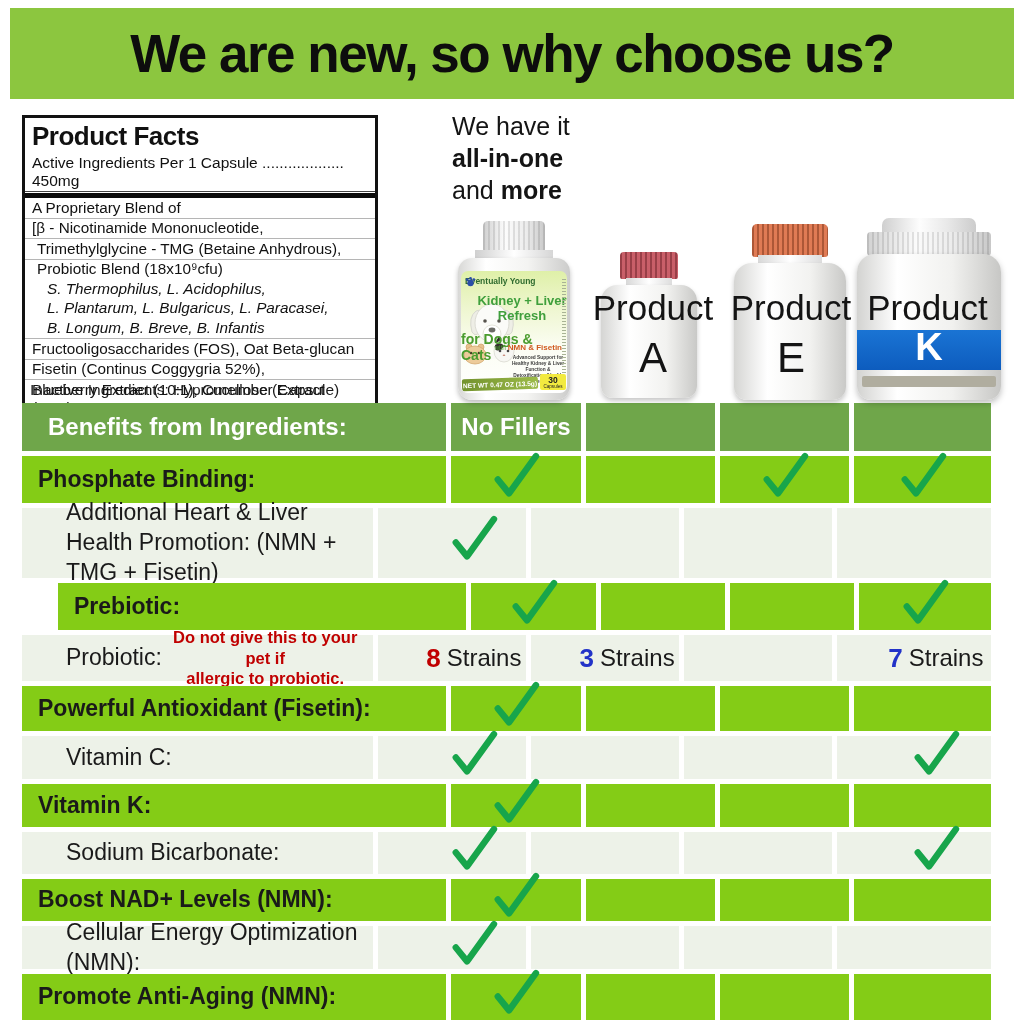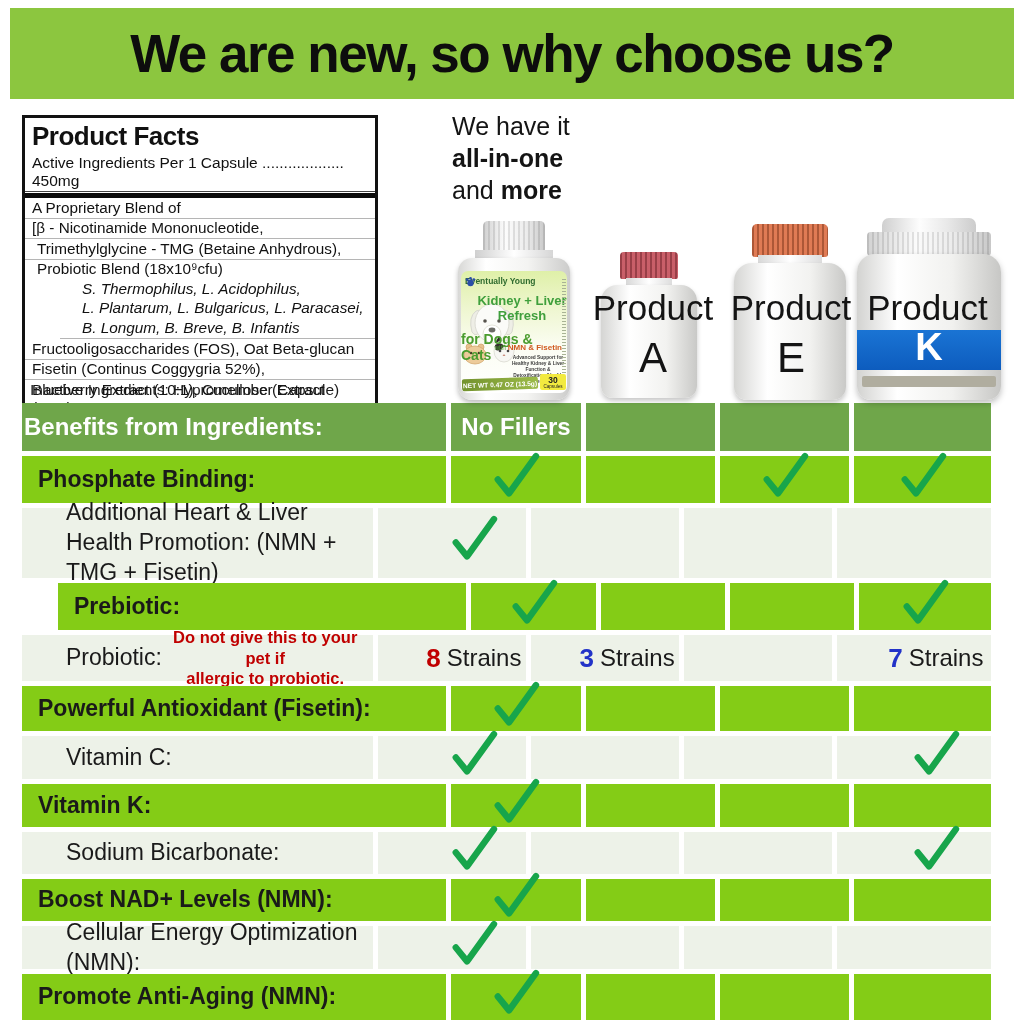--- a/index.html
+++ b/index.html
@@ -13,21 +13,21 @@
 
   
   .facts{position:absolute;left:22px;top:115px;width:356px;box-sizing:border-box;
          border:3px solid #111;background:#fff;padding:2px 0 0 0;}
   .facts .ftitle{font-size:26px;font-weight:800;letter-spacing:-0.5px;padding:1px 7px 0 7px;}
   .facts .factive{font-size:15.5px;padding:2px 7px 1px 7px;border-bottom:1px solid #444;}
   .facts .fbar{height:5px;background:#0a0a0a;margin:1px 0 0 0;}
   .frow{font-size:15.3px;line-height:18.6px;padding:0.5px 7px;}
   .frow.sep{border-bottom:1px solid #b5b5b5;}
   .frow.indent1{padding-left:12px;}
-  .frow.species{padding-left:22px;font-style:italic;margin-left:35px;}
+  .frow.species{padding-left:22px;font-style:italic;}
   .finactive{position:absolute;left:30px;top:381px;font-size:15.5px;color:#1a1a1a;}
 
   
   .tagline{position:absolute;left:452px;top:110px;font-size:25px;line-height:32px;color:#141414;}
   .tagline .b{font-weight:800;}
 
   
   .bottle{position:absolute;z-index:1;}
   .bottle div{position:absolute;box-sizing:border-box;}
   .ridges-dark{background-image:repeating-linear-gradient(90deg,rgba(0,0,0,.22) 0 2px,rgba(255,255,255,.08) 2px 5px);}
@@ -101,21 +101,21 @@
   .comp-letter.a{left:578px;top:334px;width:150px;}
   .comp-word.e{left:716px;top:288px;width:150px;}
   .comp-letter.e{left:716px;top:334px;width:150px;}
   .comp-word.k{left:845px;top:288px;width:165px;}
   .comp-letter.k{left:856px;top:326px;width:146px;color:#fff;font-weight:800;font-size:38px;}
 
   
   .ctable{position:absolute;left:22px;top:403px;width:969px;}
   .thead{display:flex;gap:5px;height:48px;}
   .thead .hlabel{width:424px;background:#6FA64A;color:#fff;font-size:24px;font-weight:800;
-    display:flex;align-items:center;padding-left:2px;box-sizing:border-box;}
+    display:flex;align-items:center;padding-left:26px;box-sizing:border-box;}
   .thead .hcell{background:#6FA64A;color:#fff;font-size:24px;font-weight:800;
     display:flex;align-items:center;justify-content:center;}
   .c0{width:130px;}.c1{width:129px;}.c2{width:129px;}.c3{width:137px;}
   #rows{display:flex;flex-direction:column;gap:5px;margin-top:5px;}
   .trow{display:flex;gap:5px;}
   .trow:nth-child(1){height:47px;}
   .trow:nth-child(2){height:70px;}
   .trow:nth-child(3){height:47px;padding-left:36px;}
   .trow:nth-child(4){height:46px;}
   .trow:nth-child(5){height:45px;}

